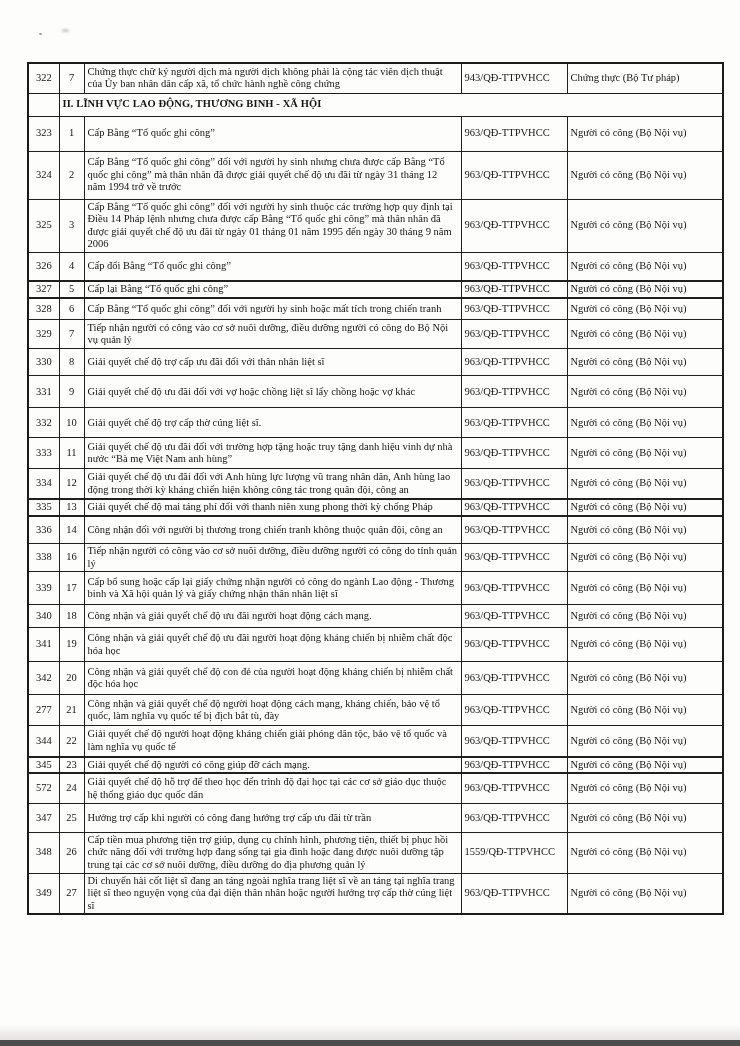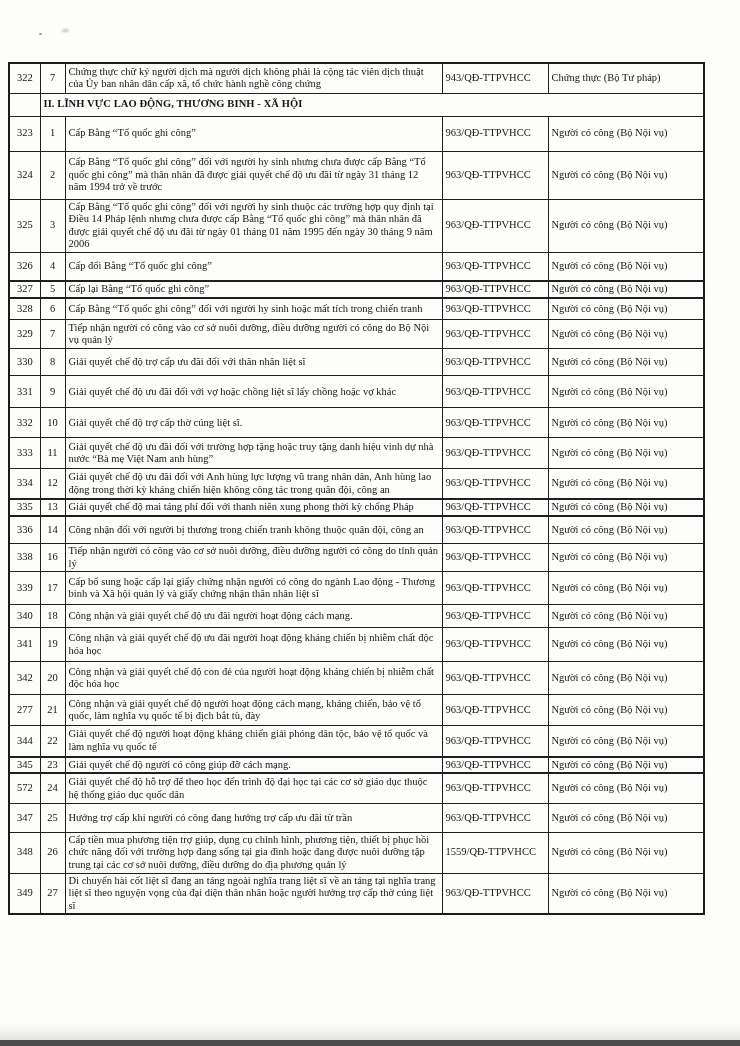--- a/index.html
+++ b/index.html
@@ -5,21 +5,21 @@
   html,body{margin:0;padding:0;background:#888;}
   .page{
     position:relative;
     width:740px;height:1046px;
     background:#fdfdfc;
     overflow:hidden;
     font-family:"Liberation Serif","DejaVu Serif",serif;
     color:#151515;
   }
   table.proc{
-    position:absolute;left:8px;top:62px;
+    position:absolute;left:27px;top:62px;
     width:695px;
     border-collapse:collapse;
     table-layout:fixed;
     border:2px solid #1b1b1b;
   }
   table.proc td{
     border:1px solid #1f1f1f;
     font-size:10.5px;
     line-height:12.6px;
     padding:1px 3px;

